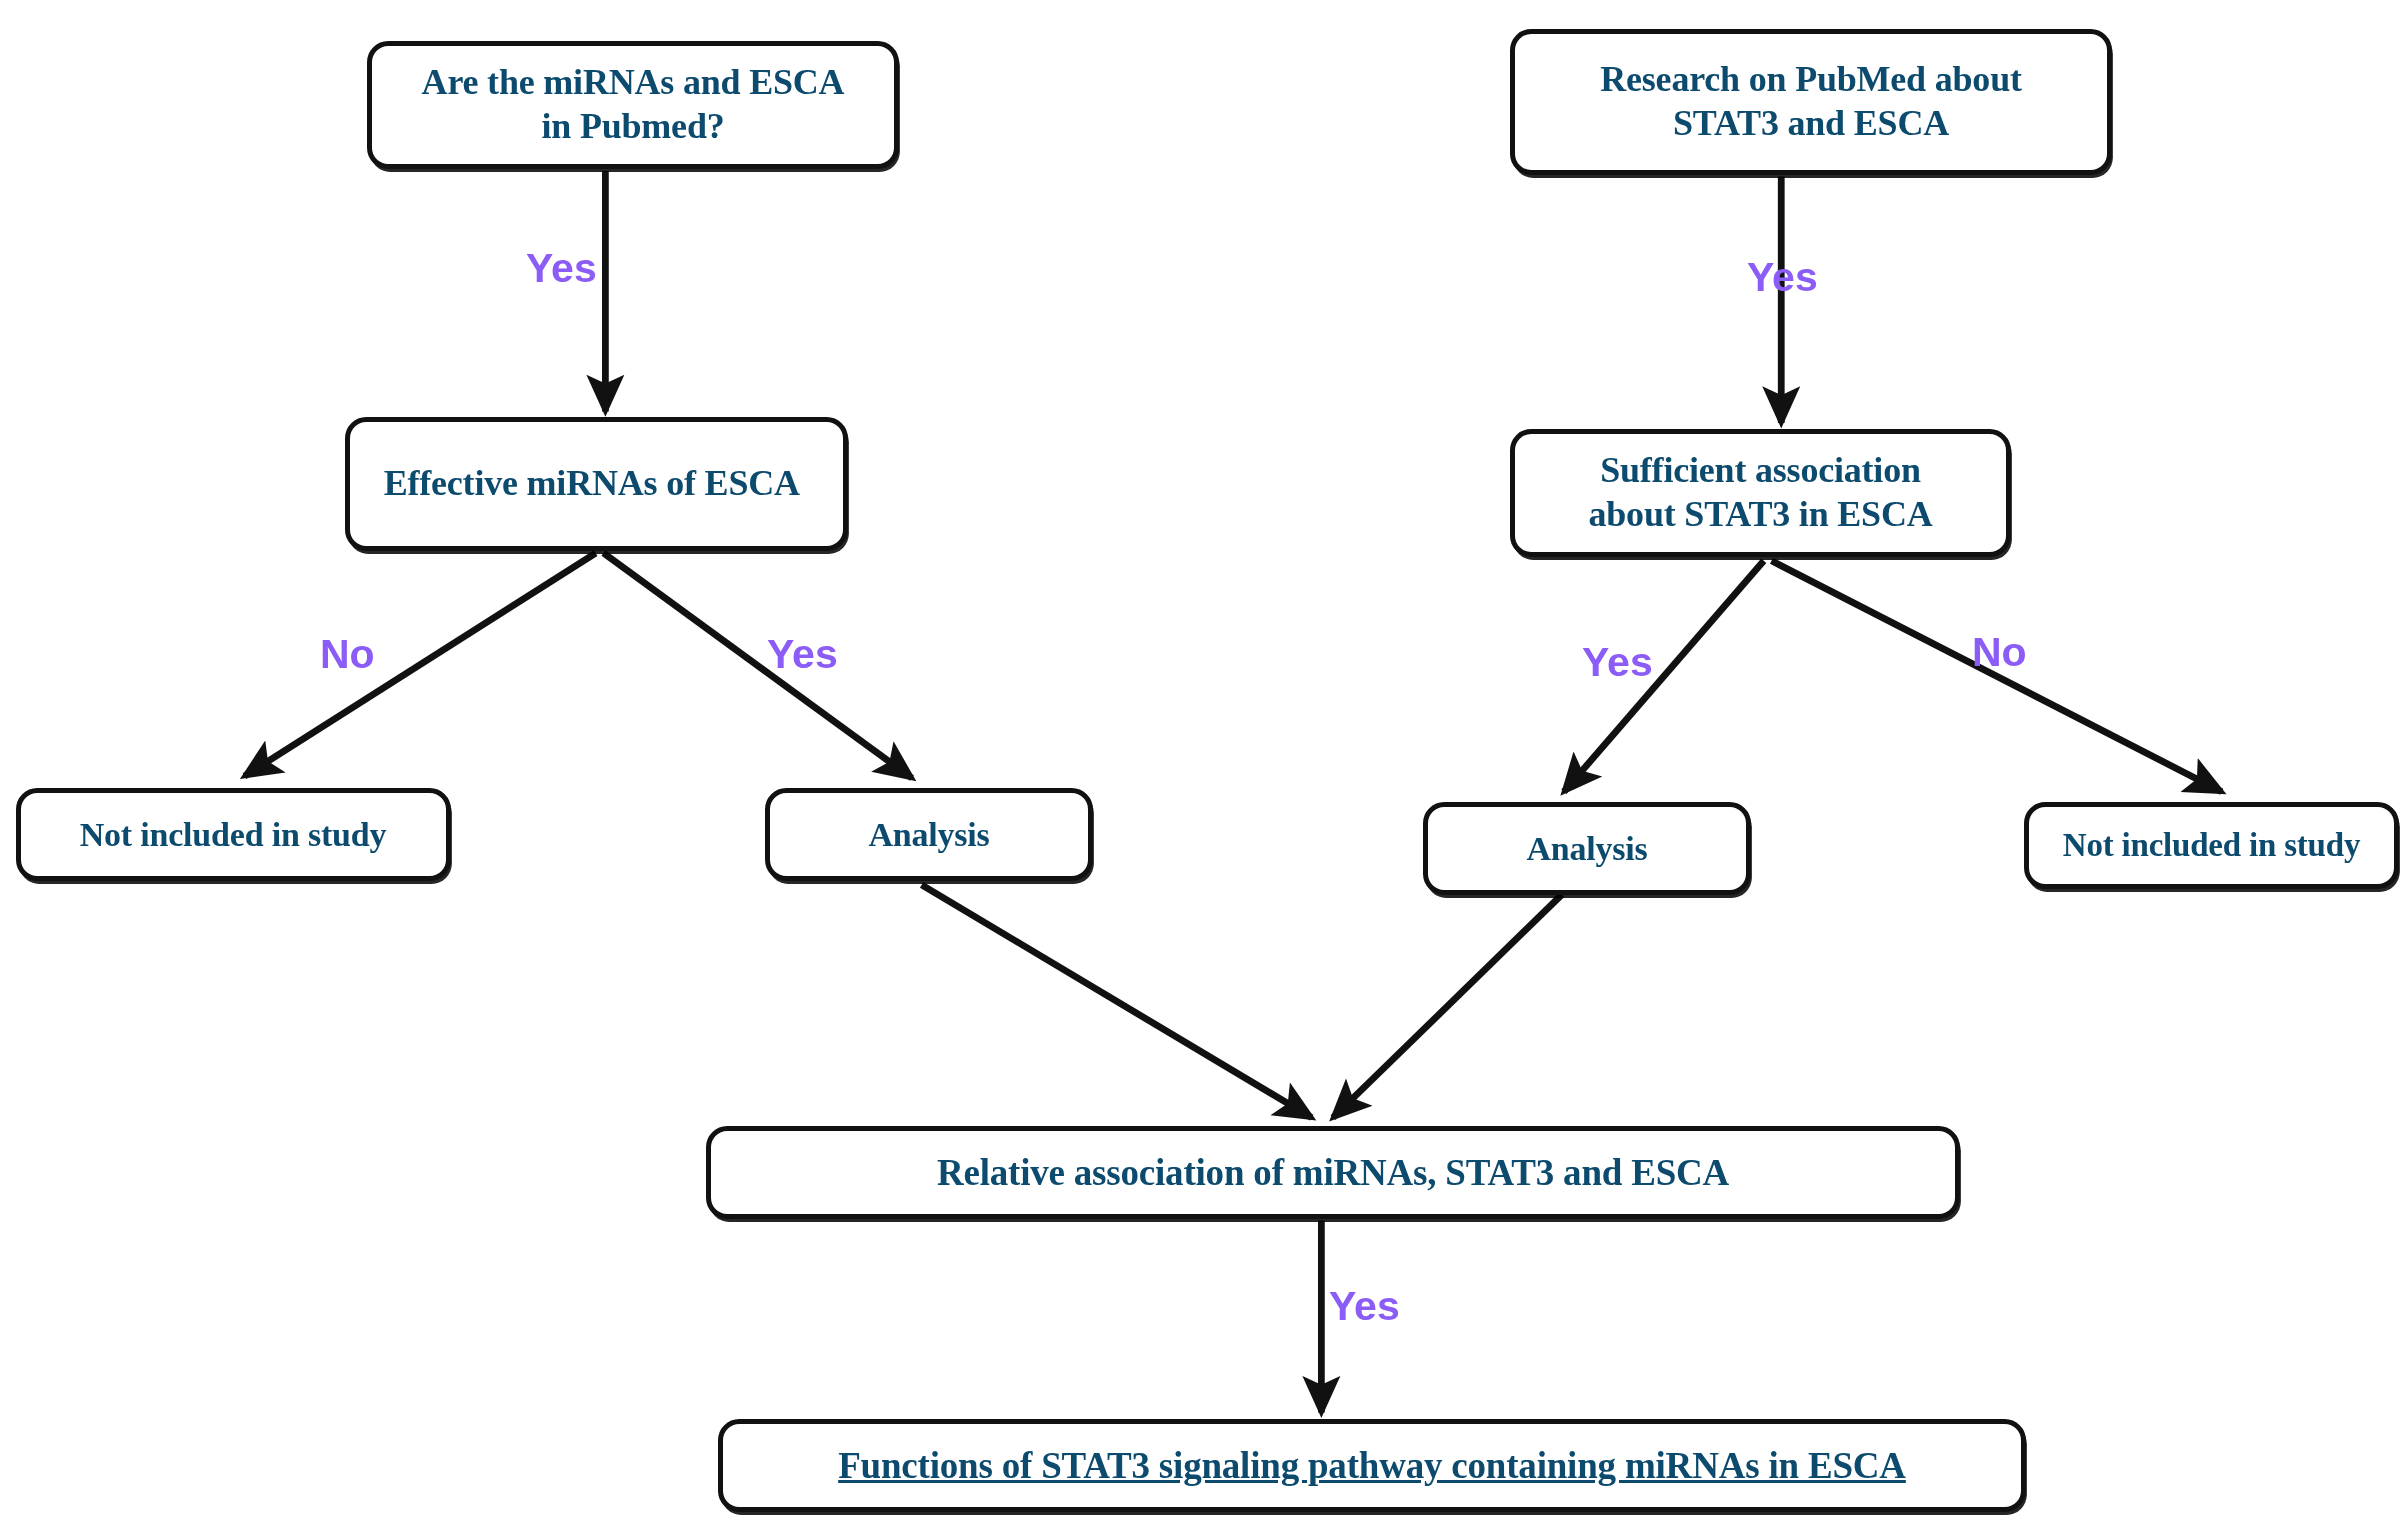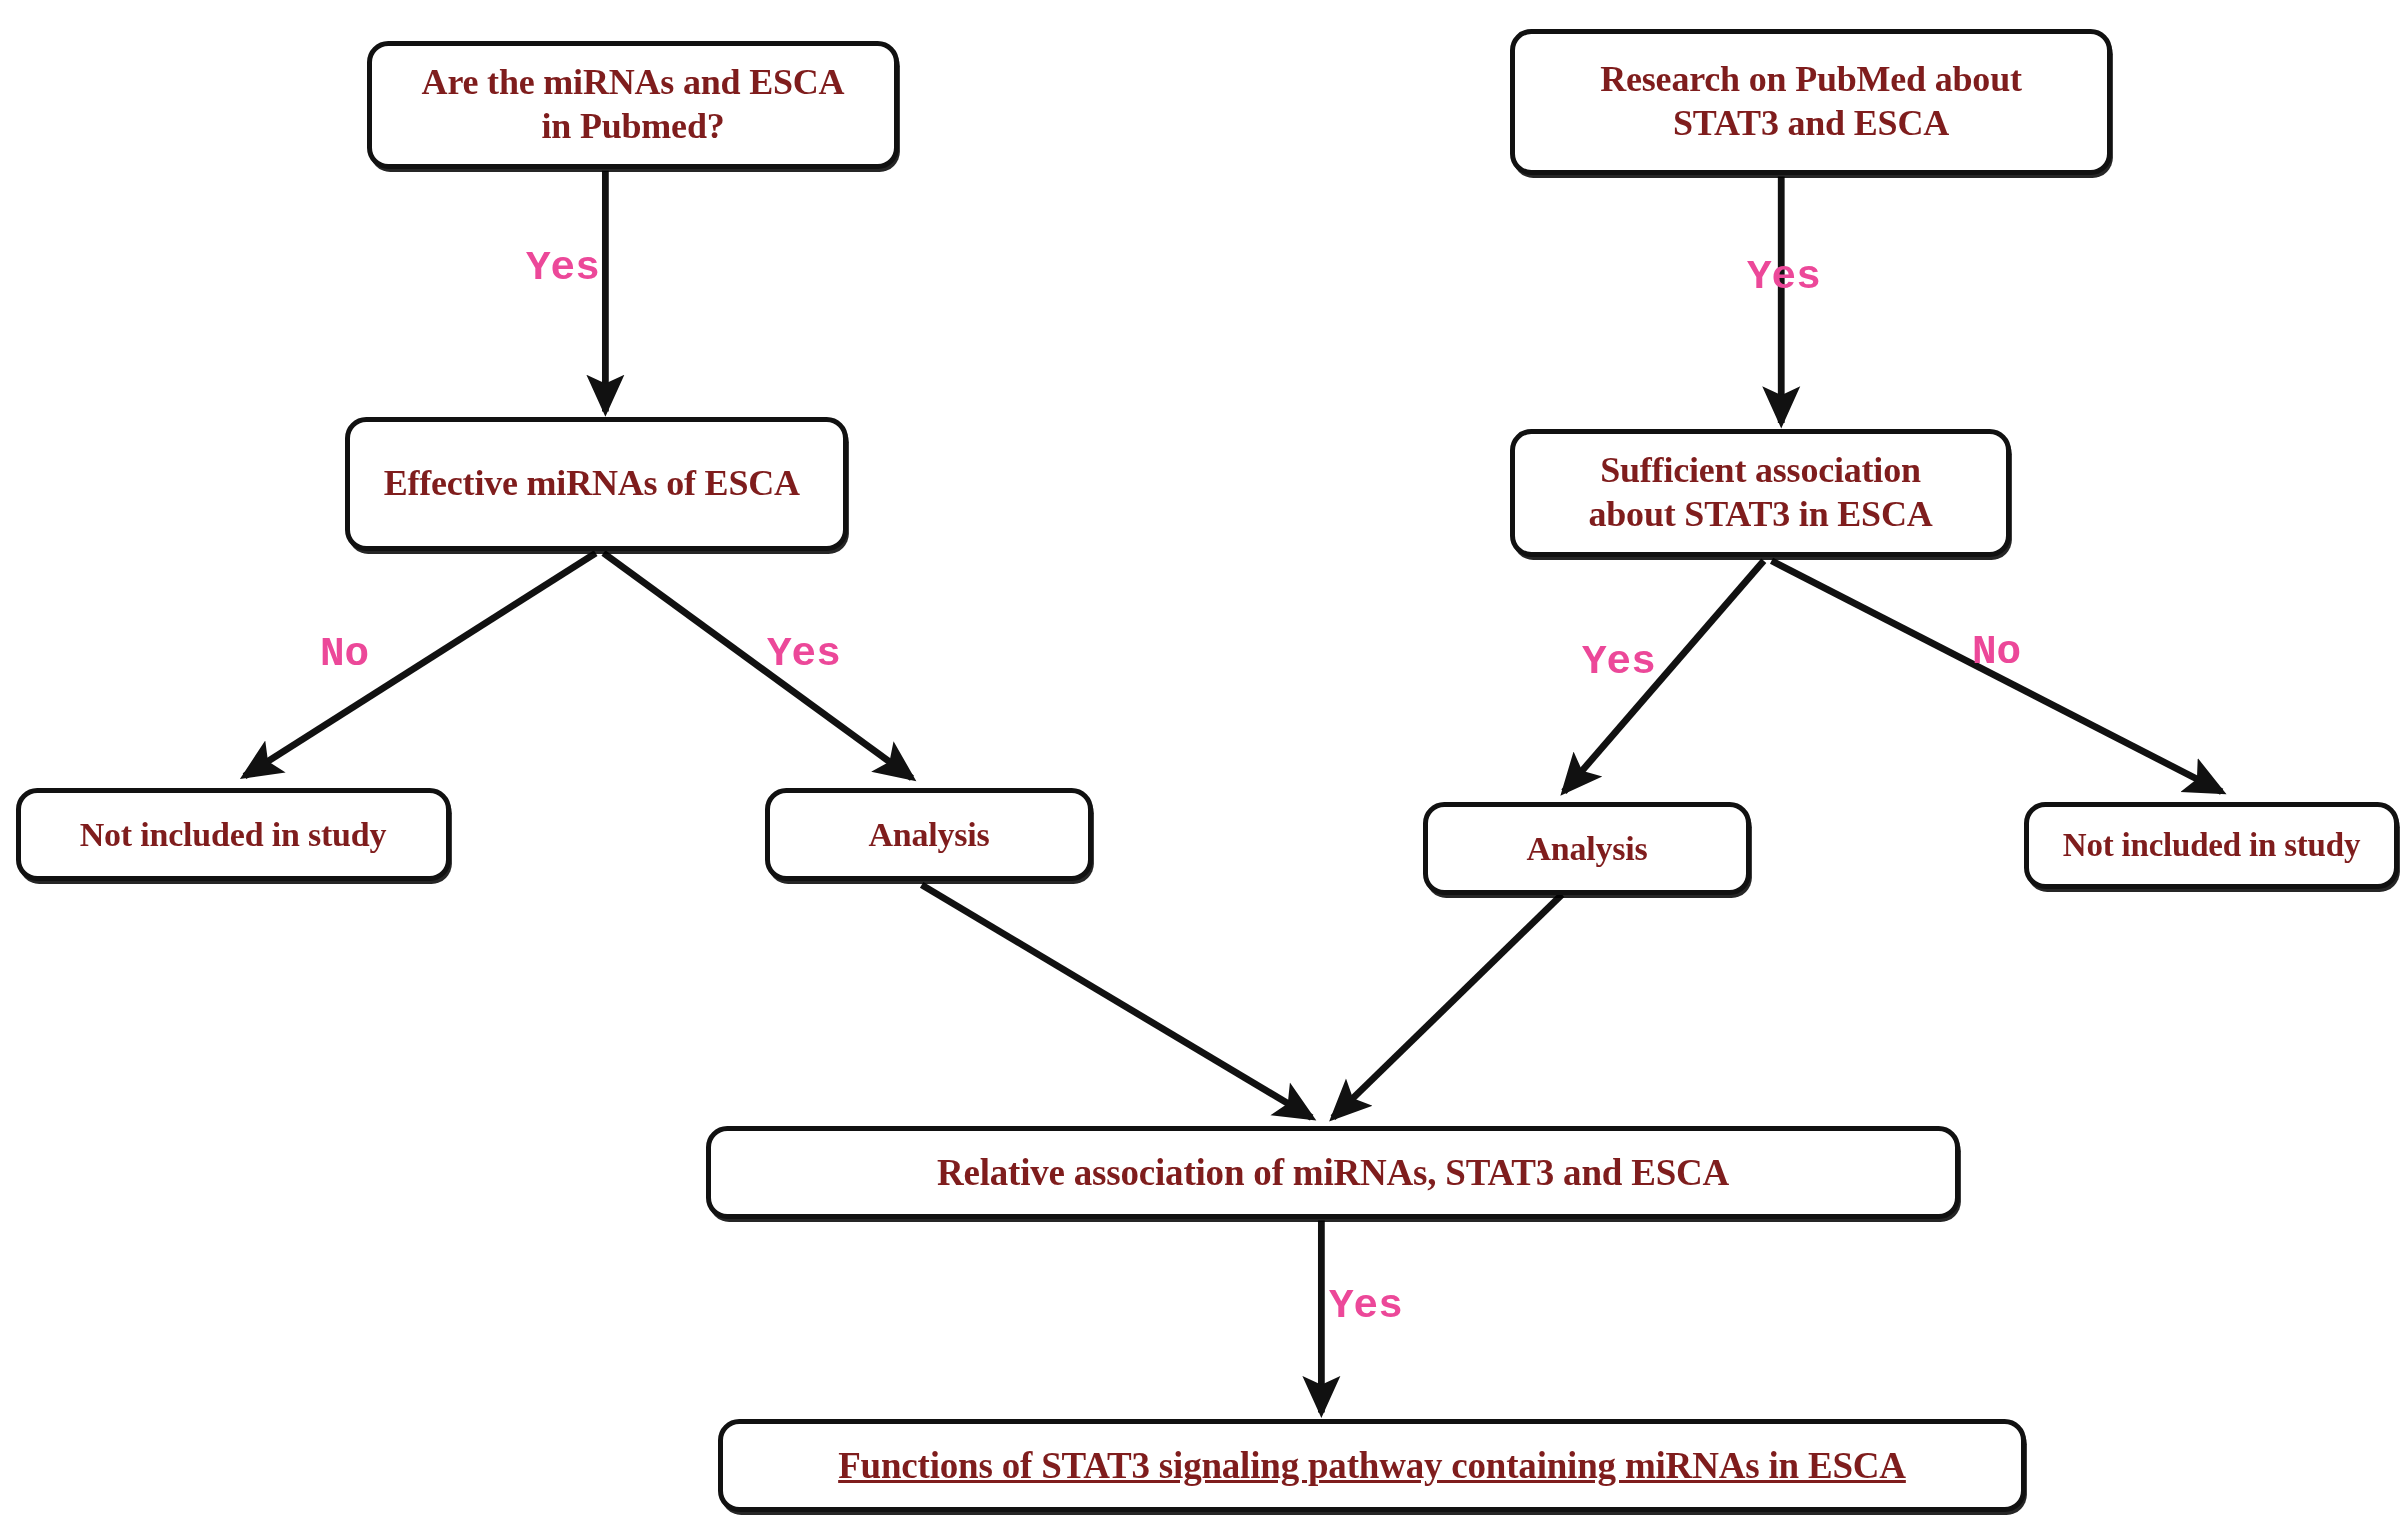--- a/index.html
+++ b/index.html
@@ -27,32 +27,32 @@
     position: absolute;
     box-sizing: border-box;
     border: 5.8px solid #111111;
     border-radius: 21.3px;
     background: #ffffff;
     display: flex;
     align-items: center;
     justify-content: center;
     text-align: center;
     font-weight: bold;
-    color: #7f1d1d;
+    color: #0c4a6e;
     line-height: 1.22;
     letter-spacing: -0.2px;
     padding: 3.9px 17.5px;
     box-shadow: 1.9px 3.9px 0 -1px rgba(0,0,0,0.85);
   }
   .node span { display: block; }
   .edge-label {
     position: absolute;
-    font-family: Liberation Mono, monospace;
+    font-family: Liberation Sans, sans-serif;
     font-weight: bold;
-    color: #ec4899;
+    color: #8b5cf6;
     white-space: nowrap;
   }
 </style>
 </head>
 <body>
 
 <div id="canvas">
 
   <svg class="edges" viewBox="0 0 2481 1579" xmlns="http://www.w3.org/2000/svg">
     <defs>

